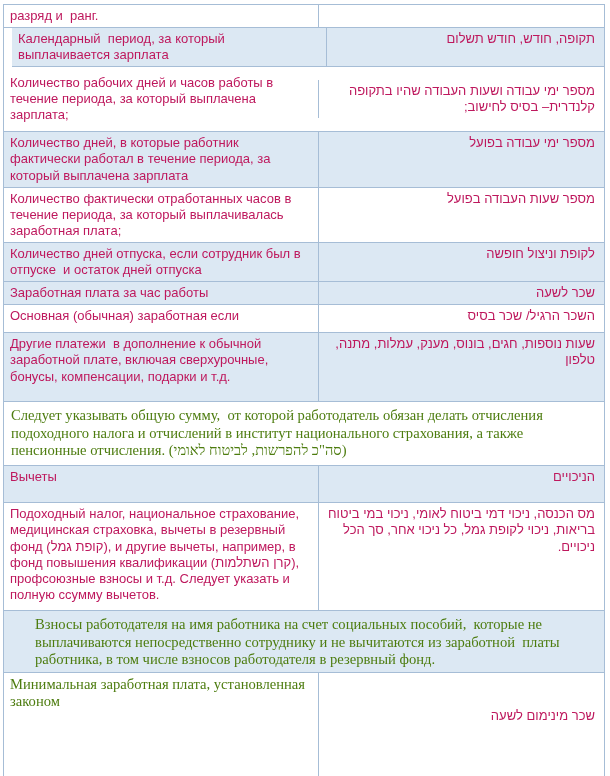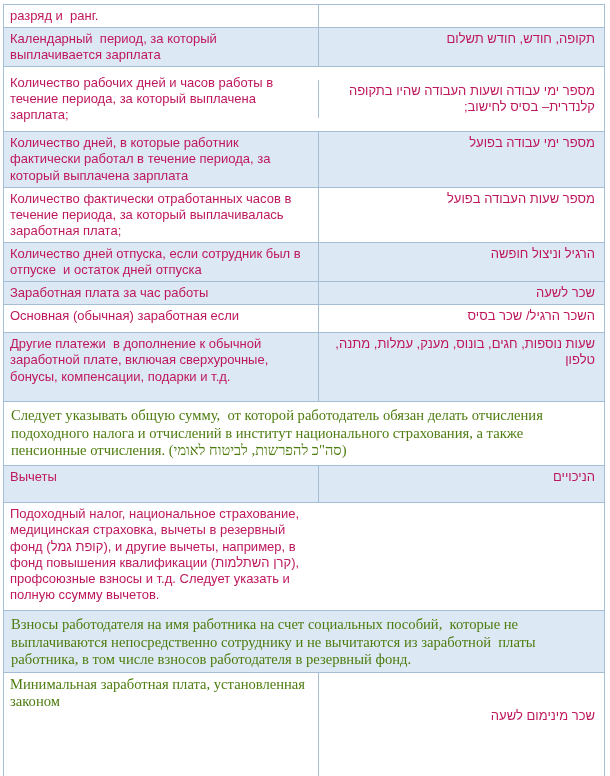--- a/index.html
+++ b/index.html
@@ -9,25 +9,25 @@
   .row{display:flex;border-bottom:1px solid #a6bdd6;background:#fff;}
   .row:last-child{border-bottom:none;}
   .row.shaded{background:#dce8f3;}
   .cell{box-sizing:border-box;padding:3px 7px 3px 6px;font-size:13px;line-height:1.24;
         color:#be185d;white-space:pre-wrap;word-wrap:break-word;}
   .cell.left{width:314px;flex:0 0 314px;}
   .cell.right{flex:1 1 auto;border-left:1px solid #a6bdd6;text-align:right;padding:3px 9px 3px 3px;}
   .cell.span{width:100%;flex:1 1 100%;padding:5px 8px 4px 7px;}
   .serif{font-family:"Liberation Serif",serif;font-size:14.6px;line-height:1.18;color:#4d7c0f;}
   
-  .r0{min-height:22px;}  .r1{min-height:34px;}  .r2{min-height:64px;align-items:center;}
+  .r0{min-height:22px;}  .r1{min-height:34px;margin-left:8px;}  .r2{min-height:64px;align-items:center;}
   .r3{min-height:50px;}  .r4{min-height:54px;}  .r5{min-height:34px;}
   .r6{min-height:51px;}  .r7{min-height:22px;}  .r8{min-height:27px;}
   .r9{min-height:68px;}  .r10{min-height:63px;} .r11{min-height:36px;}
-  .r12{min-height:107px;}.r13{min-height:56px;} .r14{min-height:62px;}
+  .r12{min-height:107px;}.r13{min-height:56px;padding-left:24px;} .r14{min-height:62px;}
 </style>
 </head>
 <body>
 
 <div class="doc">
   <div class="table">
 
     <div class="row r0">
       <div class="cell left">разряд и  ранг.</div>
       <div class="cell right" dir="rtl"></div>
@@ -48,21 +48,21 @@
       <div class="cell right" dir="rtl">מספר ימי עבודה בפועל</div>
     </div>
 
     <div class="row r4">
       <div class="cell left">Количество фактически отработанных часов в течение периода, за который выплачивалась заработная плата;</div>
       <div class="cell right" dir="rtl">מספר שעות העבודה בפועל</div>
     </div>
 
     <div class="row r5 shaded">
       <div class="cell left">Количество дней отпуска, если сотрудник был в отпуске  и остаток дней отпуска</div>
-      <div class="cell right" dir="rtl">הרגיל וניצול חופשה</div>
+      <div class="cell right" dir="rtl">לקופת וניצול חופשה</div>
     </div>
 
 
     <div class="row r7 shaded">
       <div class="cell left">Заработная плата за час работы</div>
       <div class="cell right" dir="rtl">שכר לשעה</div>
     </div>
 
     <div class="row r8">
       <div class="cell left">Основная (обычная) заработная если</div>
@@ -78,20 +78,21 @@
       <div class="cell span serif">Следует указывать общую сумму,  от которой работодатель обязан делать отчисления подоходного налога и отчислений в институт национального страхования, а также пенсионные отчисления. (סה"כ להפרשות, לביטוח לאומי)</div>
     </div>
 
     <div class="row r11 shaded">
       <div class="cell left">Вычеты</div>
       <div class="cell right" dir="rtl">הניכויים</div>
     </div>
 
     <div class="row r12">
       <div class="cell left">Подоходный налог, национальное страхование, медицинская страховка, вычеты в резервный фонд (קופת גמל), и другие вычеты, например, в фонд повышения квалификации (קרן השתלמות), профсоюзные взносы и т.д. Следует указать и полную ссумму вычетов.</div>
+      <div class="cell right" dir="rtl">מס הכנסה, ניכוי דמי ביטוח לאומי, ניכוי במי ביטוח בריאות, ניכוי לקופת גמל, כל ניכוי אחר, סך הכל ניכויים.</div>
     </div>
 
     <div class="row r13 shaded">
       <div class="cell span serif">Взносы работодателя на имя работника на счет социальных пособий,  которые не выплачиваются непосредственно сотруднику и не вычитаются из заработной  платы работника, в том числе взносов работодателя в резервный фонд.</div>
     </div>
 
     <div class="row r14">
       <div class="cell left serif">Минимальная заработная плата, установленная законом</div>
       <div class="cell right" dir="rtl">
         <div class="he-line">שכר מינימום לשעה</div>

